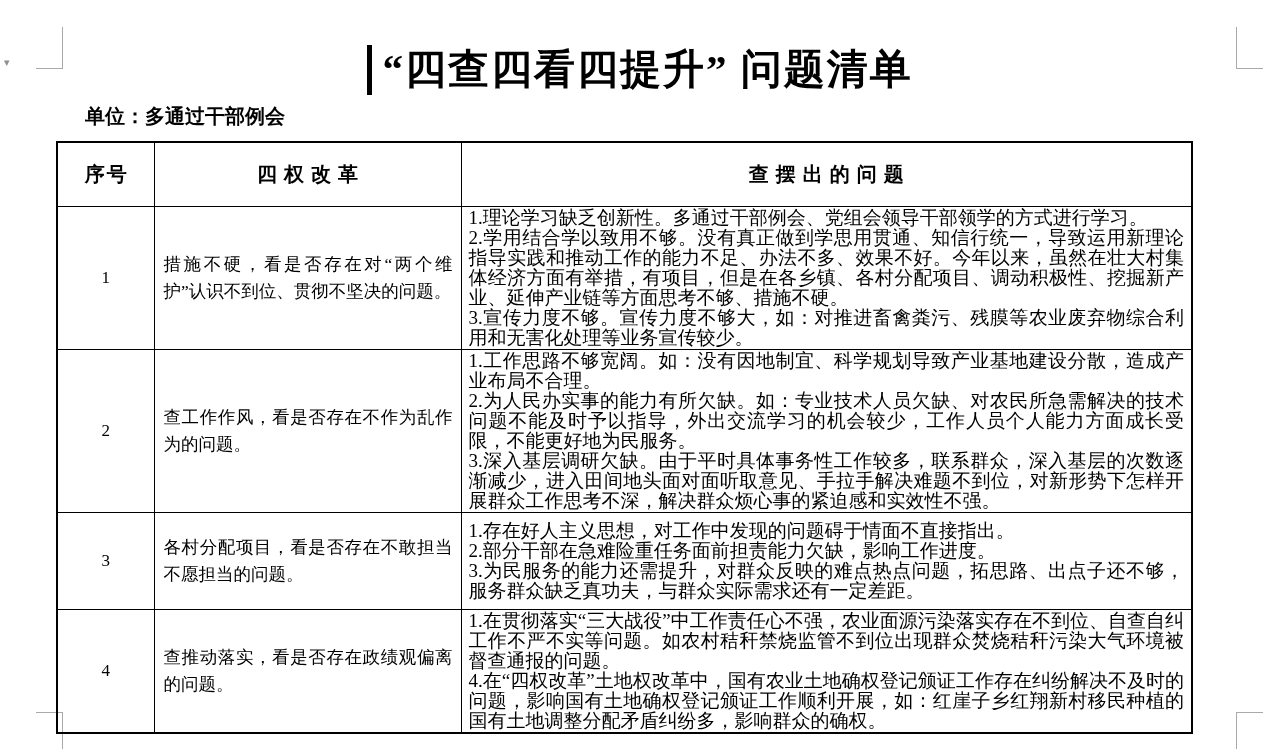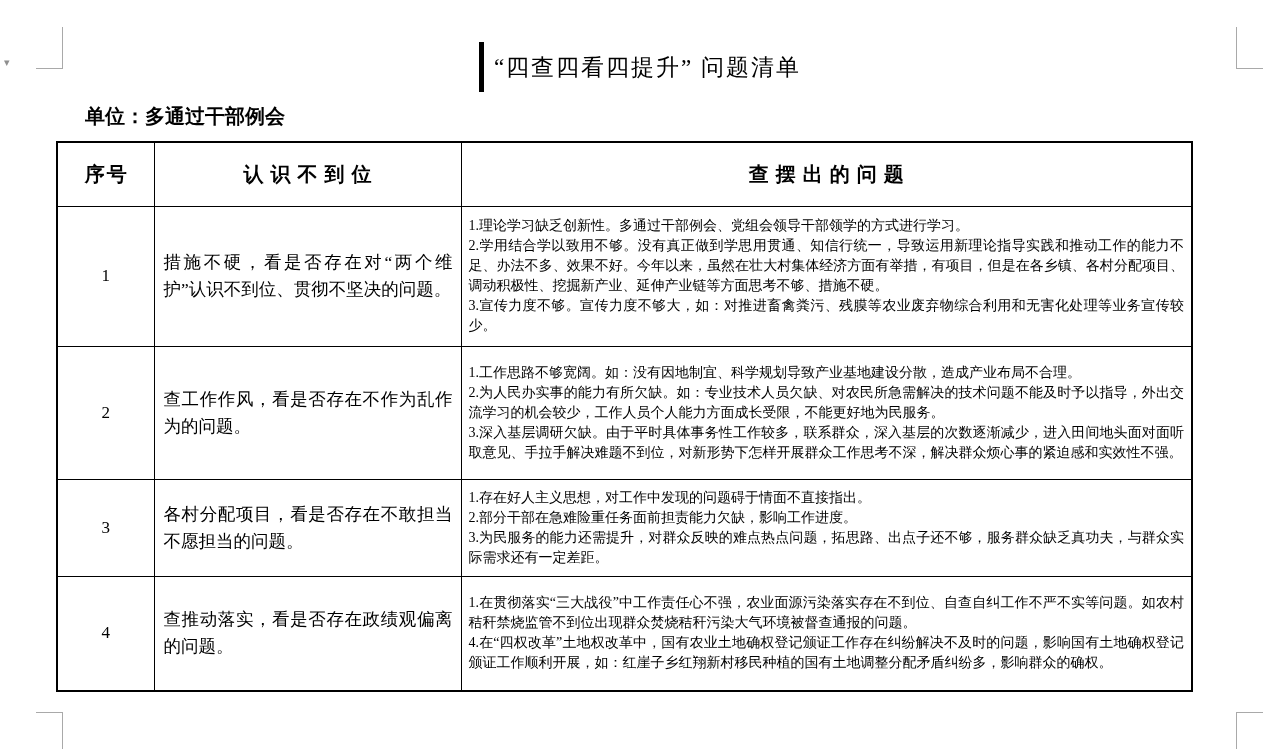--- a/index.html
+++ b/index.html
@@ -15,21 +15,21 @@
   .crop-tl{left:36px;top:27px;width:26px;height:41px;border-right:1px solid #a9a9a9;border-bottom:1px solid #a9a9a9;}
   .crop-tr{left:1236px;top:27px;width:26px;height:41px;border-left:1px solid #a9a9a9;border-bottom:1px solid #a9a9a9;}
   .crop-bl{left:36px;top:712px;width:26px;height:36px;border-right:1px solid #a9a9a9;border-top:1px solid #a9a9a9;}
   .crop-br{left:1236px;top:712px;width:26px;height:36px;border-left:1px solid #a9a9a9;border-top:1px solid #a9a9a9;}
 
   .margin-marker{position:absolute;left:4px;top:57px;color:#8f8f8f;font-size:11px;line-height:11px;}
 
   
   .title-wrap{position:absolute;top:42px;left:0;width:100%;display:flex;justify-content:center;align-items:center;}
   .title-accent{width:5px;height:50px;background:#000;margin-right:10px;flex:0 0 auto;}
-  .doc-title{font-size:23px;font-weight:normal;letter-spacing:2px;white-space:nowrap;}
+  .doc-title{font-size:41px;font-weight:bold;letter-spacing:2px;white-space:nowrap;}
 
   
   .meta{position:absolute;top:103px;font-size:20px;font-weight:bold;white-space:nowrap;}
   .meta-unit{left:85px;}
   .meta-date{left:822px;}
 
   
   table.problems{
     position:absolute;left:56px;top:141px;width:1135px;
     border-collapse:collapse;table-layout:fixed;
@@ -44,21 +44,21 @@
   tr.r2{height:133px;}
   tr.r3{height:97px;}
   tr.r4{height:115px;}
   td.cell-no{text-align:center;vertical-align:middle;font-size:17px;}
   td.cell-check{
     vertical-align:middle;padding:0 8px 0 9px;
     font-size:17.5px;line-height:27px;text-align:justify;
   }
   td.cell-problems{
     vertical-align:middle;padding:1px 7px;
-    font-size:14px;line-height:20px;text-align:justify;
+    font-size:19px;line-height:20px;text-align:justify;
     white-space:pre-line;
   }
 </style>
 </head>
 <body>
 
 <div class="page">
 
   <div class="crop crop-tl"></div>
   <div class="crop crop-tr"></div>
@@ -76,21 +76,21 @@
 
   <table class="problems">
     <colgroup>
       <col style="width:97px">
       <col style="width:307px">
       <col style="width:731px">
     </colgroup>
     <tbody>
       <tr class="r-head">
         <th class="h-narrow">序号</th>
-        <th class="h-wide">认识不到位</th>
+        <th class="h-wide">四权改革</th>
         <th class="h-wide">查摆出的问题</th>
       </tr>
 
       <tr class="r1">
         <td class="cell-no">1</td>
         <td class="cell-check">措施不硬，看是否存在对“两个维护”认识不到位、贯彻不坚决的问题。</td>
         <td class="cell-problems">1.理论学习缺乏创新性。多通过干部例会、党组会领导干部领学的方式进行学习。
 2.学用结合学以致用不够。没有真正做到学思用贯通、知信行统一，导致运用新理论指导实践和推动工作的能力不足、办法不多、效果不好。今年以来，虽然在壮大村集体经济方面有举措，有项目，但是在各乡镇、各村分配项目、调动积极性、挖掘新产业、延伸产业链等方面思考不够、措施不硬。
 3.宣传力度不够。宣传力度不够大，如：对推进畜禽粪污、残膜等农业废弃物综合利用和无害化处理等业务宣传较少。</td>
       </tr>

